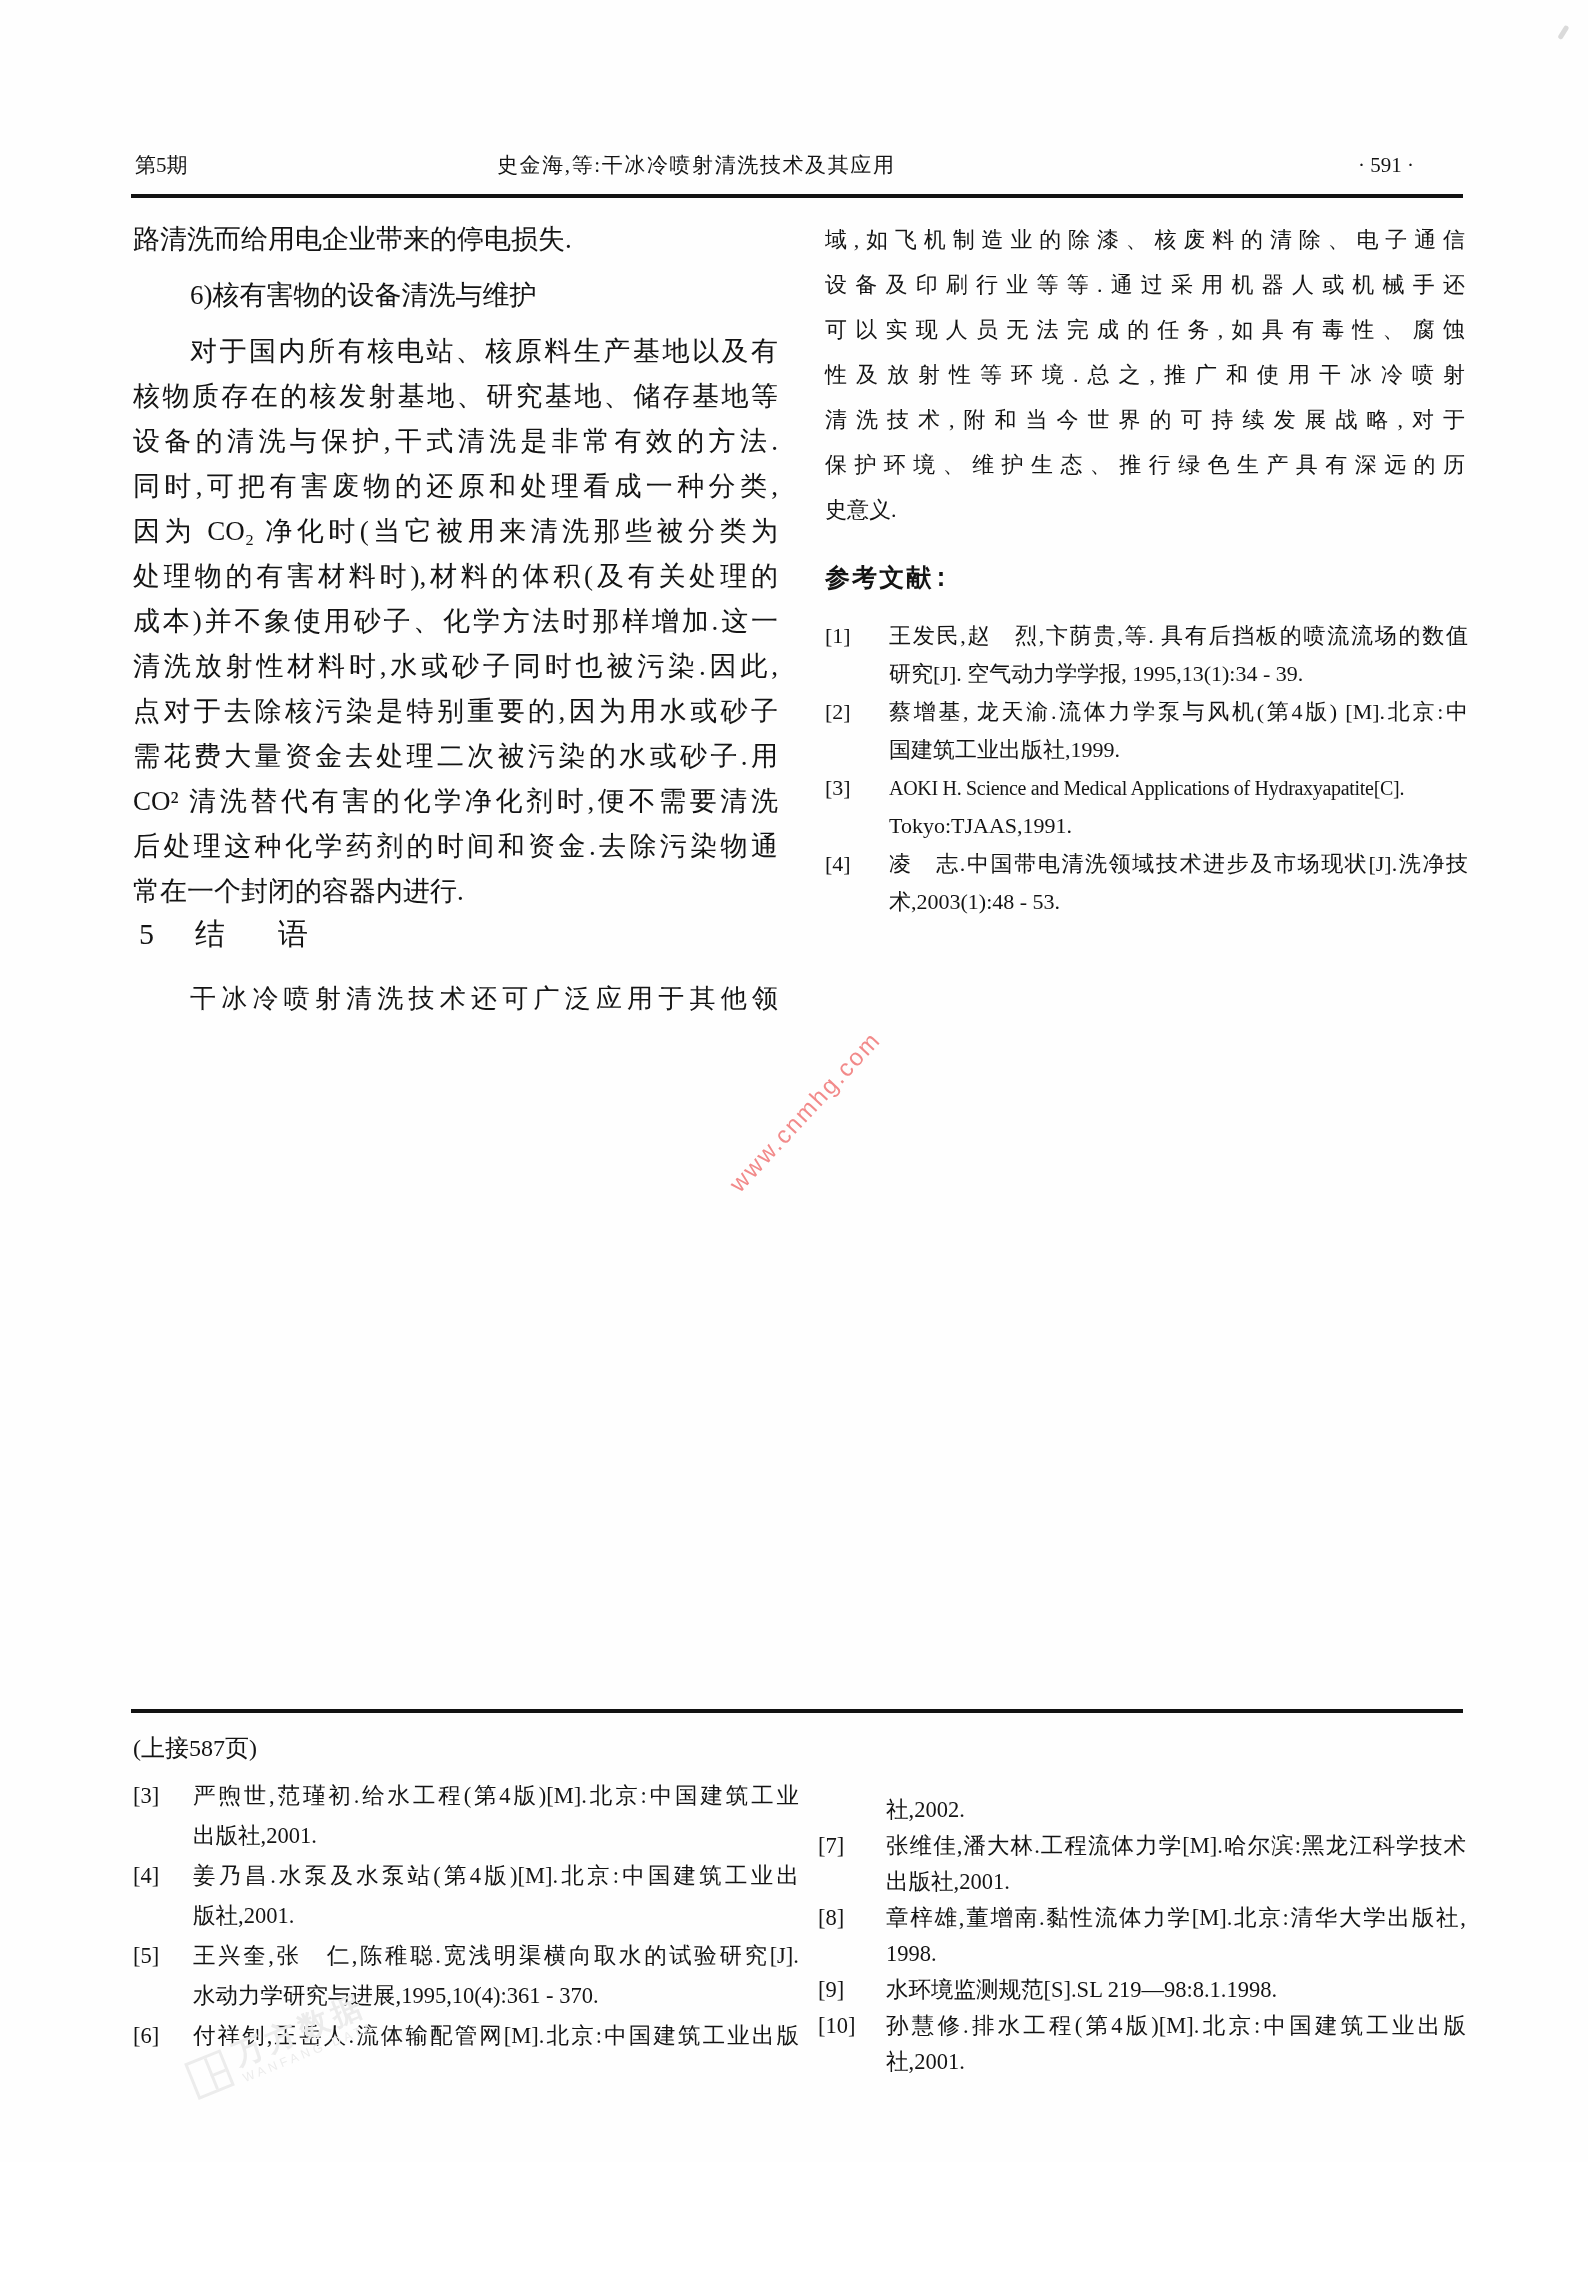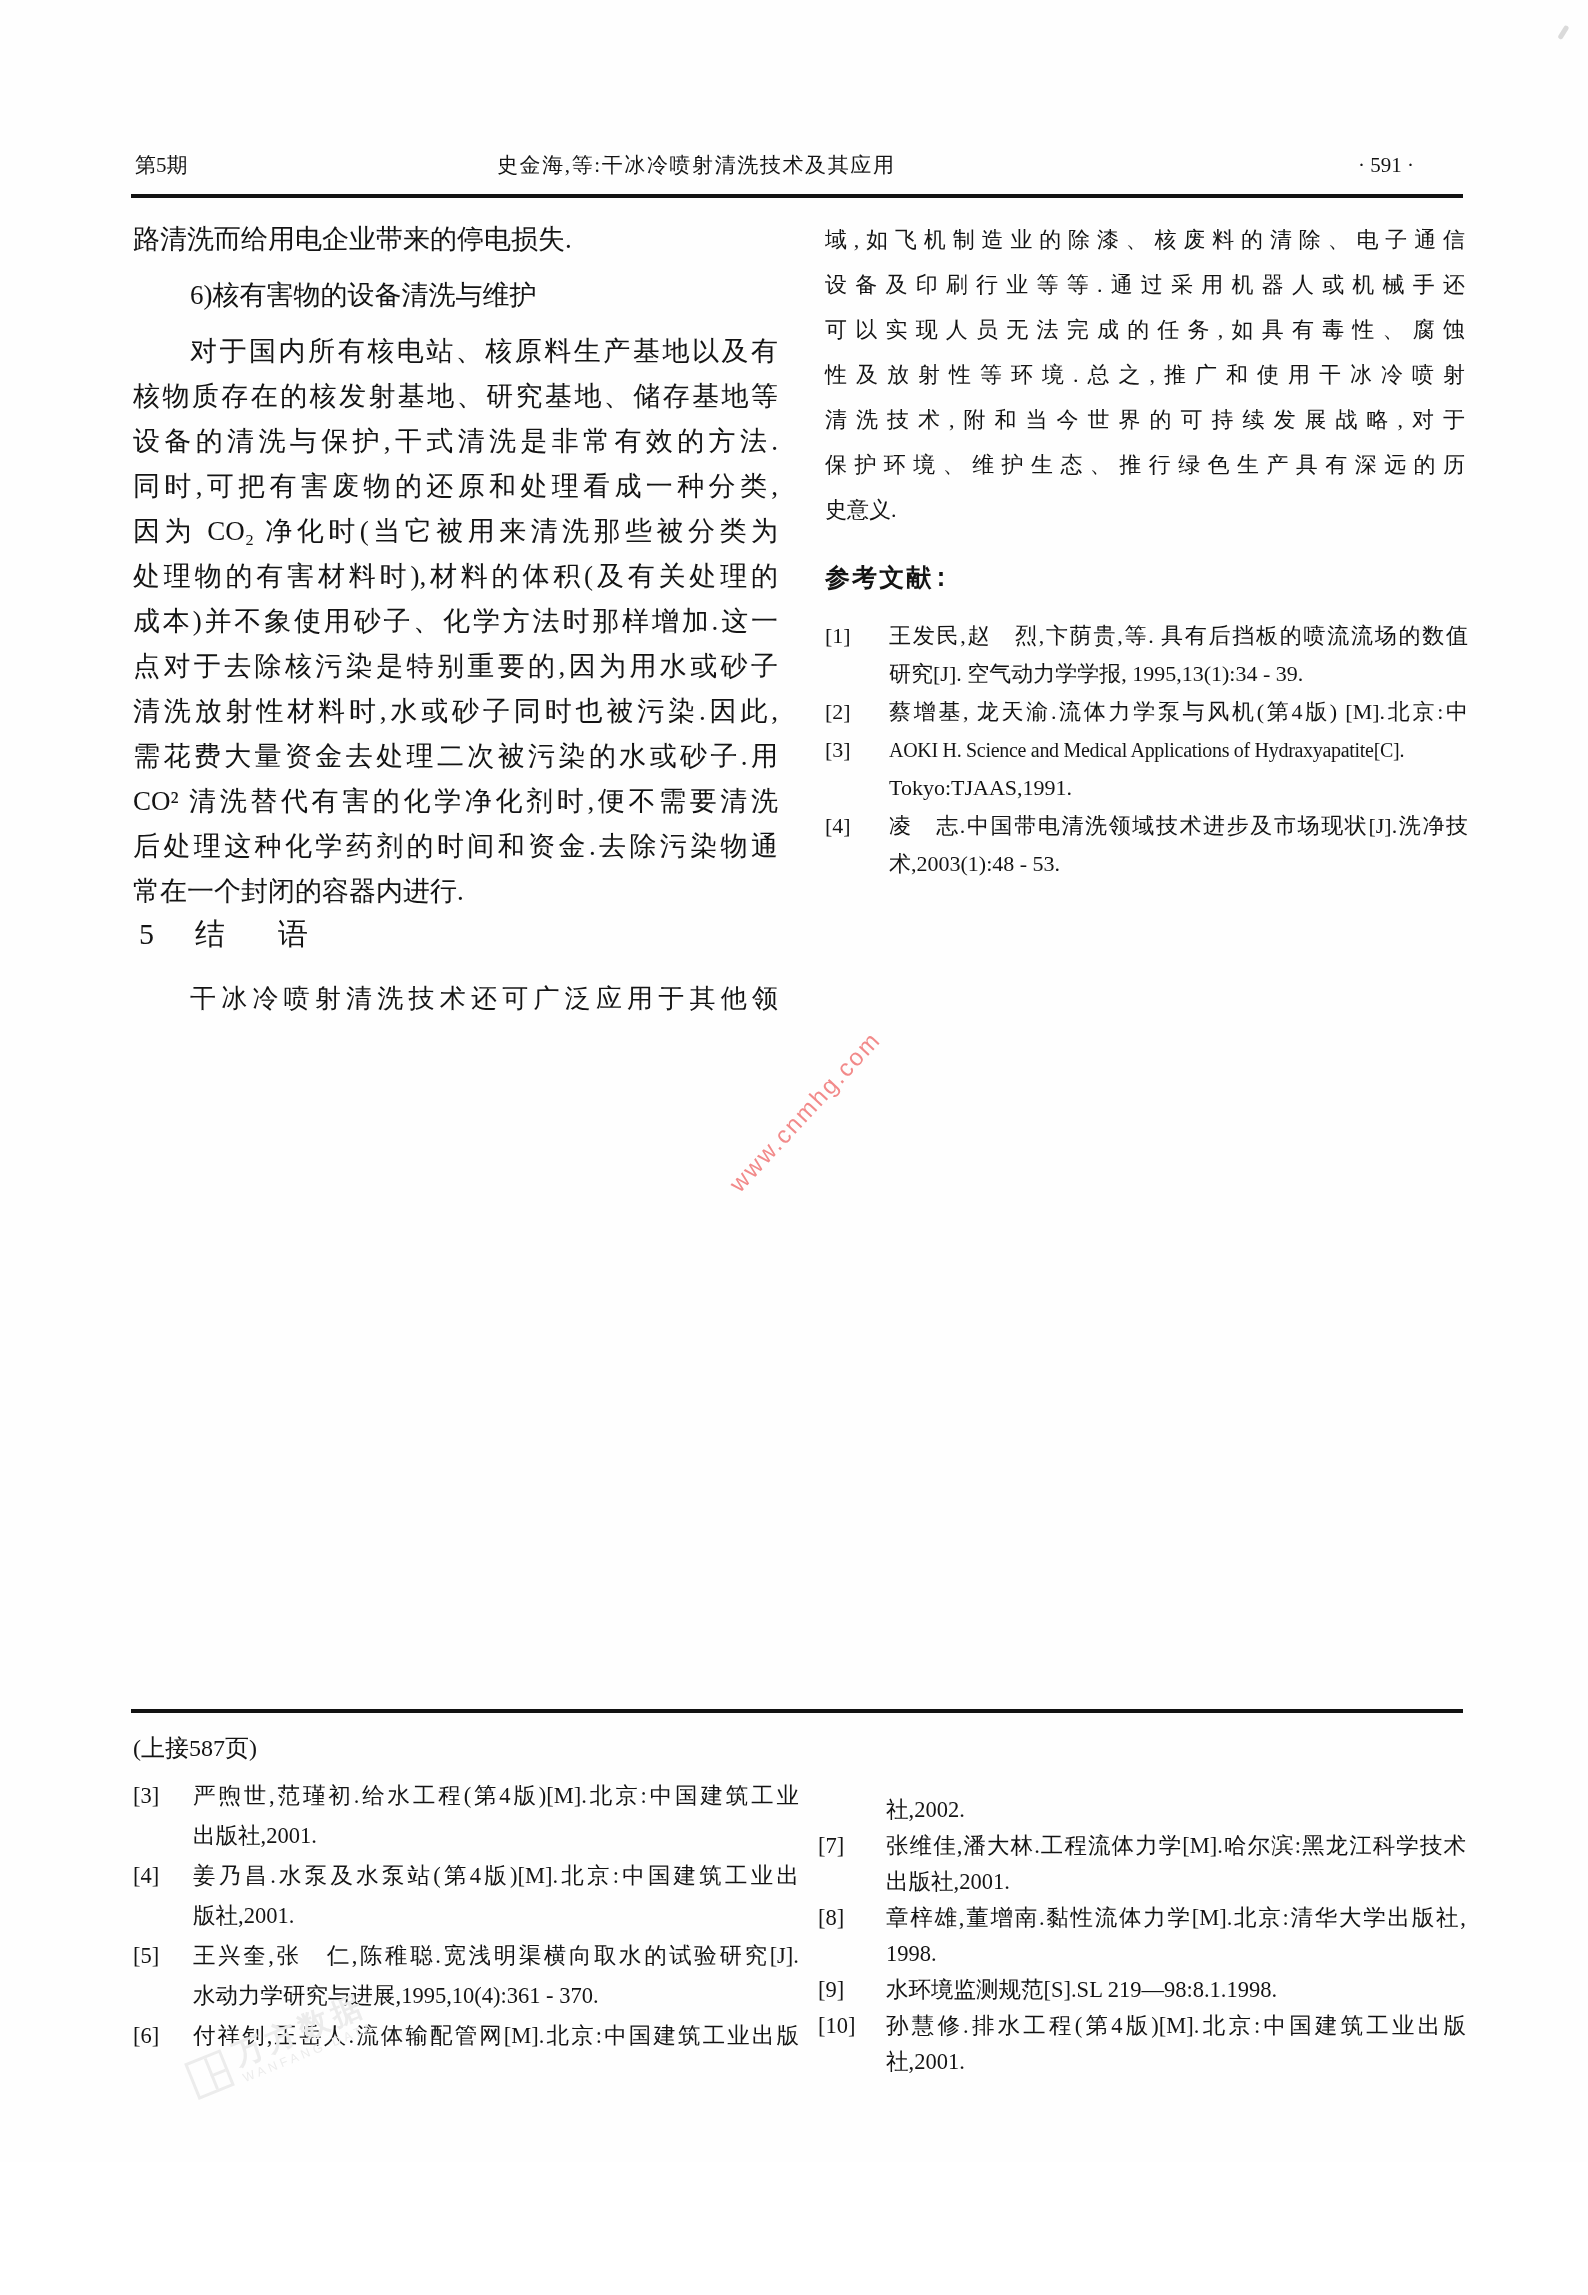--- a/index.html
+++ b/index.html
@@ -75,22 +75,22 @@
   <div class="colA">
     <div class="bl">路清洗而给用电企业带来的停电损失.</div>
     <div class="bl i2">6)核有害物的设备清洗与维护</div>
     <div class="bl i2 j">对于国内所有核电站、核原料生产基地以及有</div>
     <div class="bl j">核物质存在的核发射基地、研究基地、储存基地等</div>
     <div class="bl j">设备的清洗与保护,干式清洗是非常有效的方法.</div>
     <div class="bl j">同时,可把有害废物的还原和处理看成一种分类,</div>
     <div class="bl j">因为 CO₂ 净化时(当它被用来清洗那些被分类为</div>
     <div class="bl j">处理物的有害材料时),材料的体积(及有关处理的</div>
     <div class="bl j">成本)并不象使用砂子、化学方法时那样增加.这一</div>
+    <div class="bl j">清洗放射性材料时,水或砂子同时也被污染.因此,</div>
     <div class="bl j">点对于去除核污染是特别重要的,因为用水或砂子</div>
-    <div class="bl j">清洗放射性材料时,水或砂子同时也被污染.因此,</div>
     <div class="bl j">需花费大量资金去处理二次被污染的水或砂子.用</div>
     <div class="bl j">CO² 清洗替代有害的化学净化剂时,便不需要清洗</div>
     <div class="bl j">后处理这种化学药剂的时间和资金.去除污染物通</div>
     <div class="bl">常在一个封闭的容器内进行.</div>
   </div>
 
   <div class="sec-head">
     <span>5</span><span class="sec-title">结　语</span>
   </div>
   <div class="p3 j">干冰冷喷射清洗技术还可广泛应用于其他领</div>
@@ -111,20 +111,21 @@
       <span class="ref-label">[1]</span>
       <div class="ref-body">
         <div class="j">王发民,赵　烈,卞荫贵,等. 具有后挡板的喷流流场的数值</div>
         <div>研究[J]. 空气动力学学报, 1995,13(1):34 - 39.</div>
       </div>
     </div>
     <div class="ref">
       <span class="ref-label">[2]</span>
       <div class="ref-body">
         <div class="j">蔡增基, 龙天渝.流体力学泵与风机(第4版) [M].北京:中</div>
+        <div>国建筑工业出版社,1999.</div>
       </div>
     </div>
     <div class="ref">
       <span class="ref-label">[3]</span>
       <div class="ref-body">
         <div class="en">AOKI H. Science and Medical Applications of Hydraxyapatite[C].</div>
         <div>Tokyo:TJAAS,1991.</div>
       </div>
     </div>
     <div class="ref">

